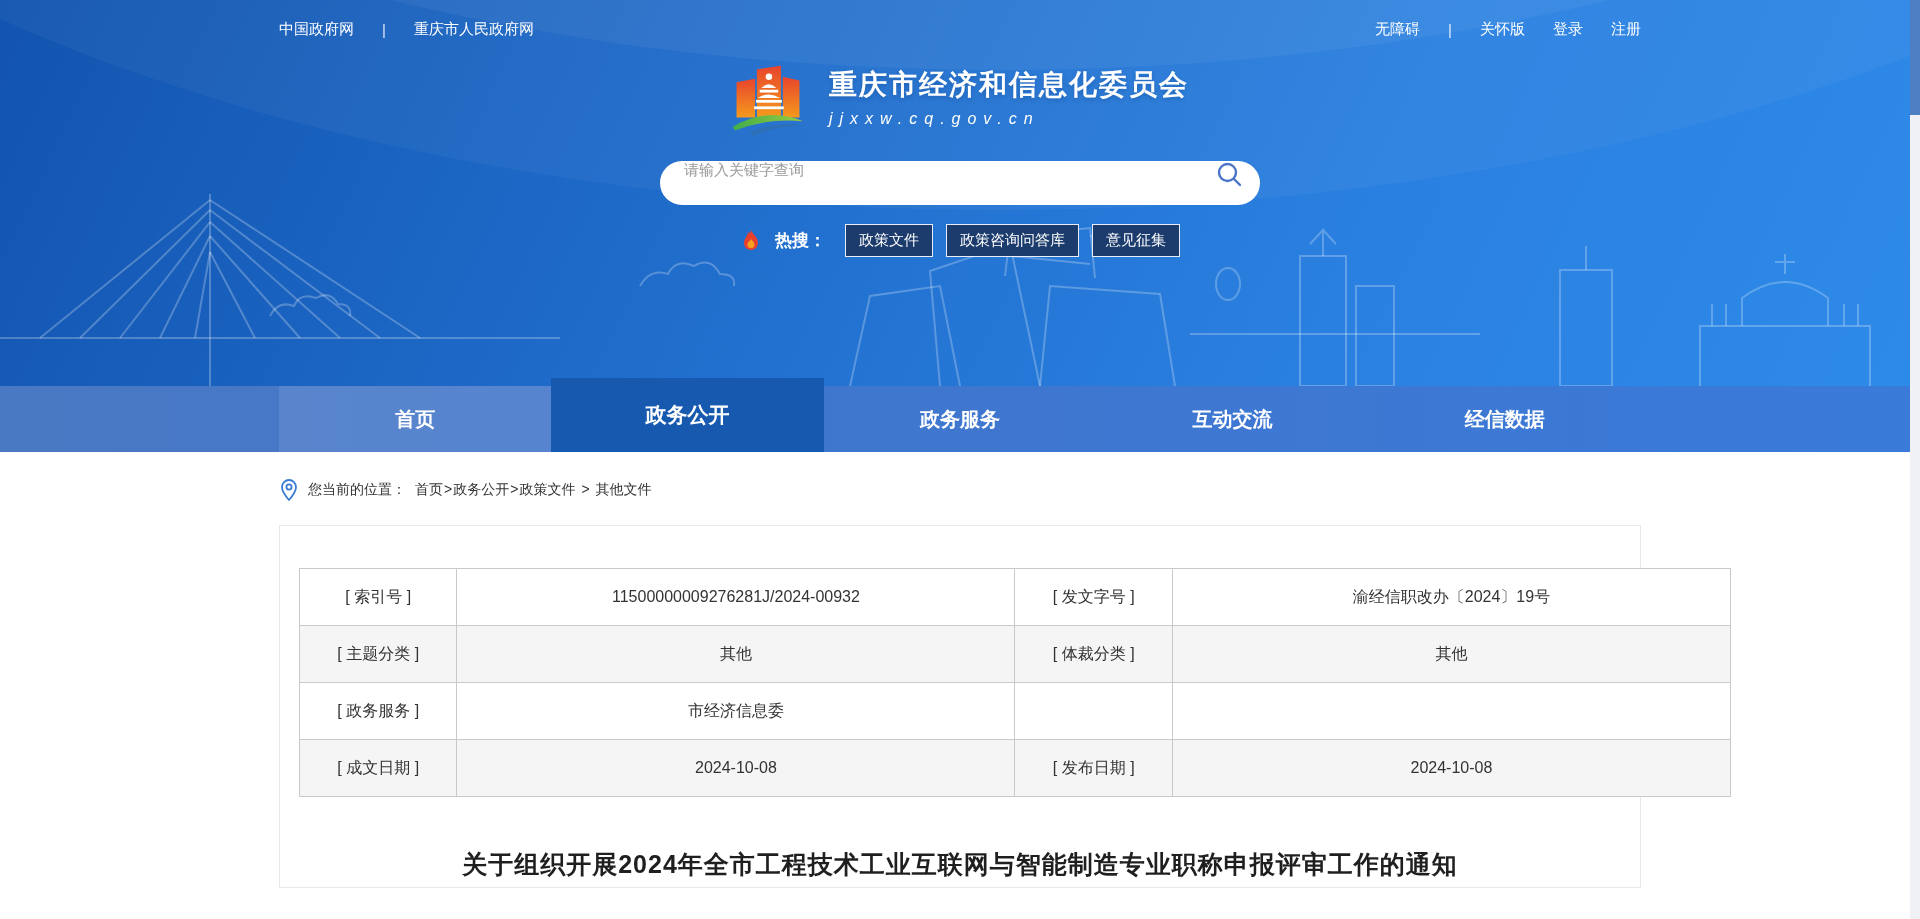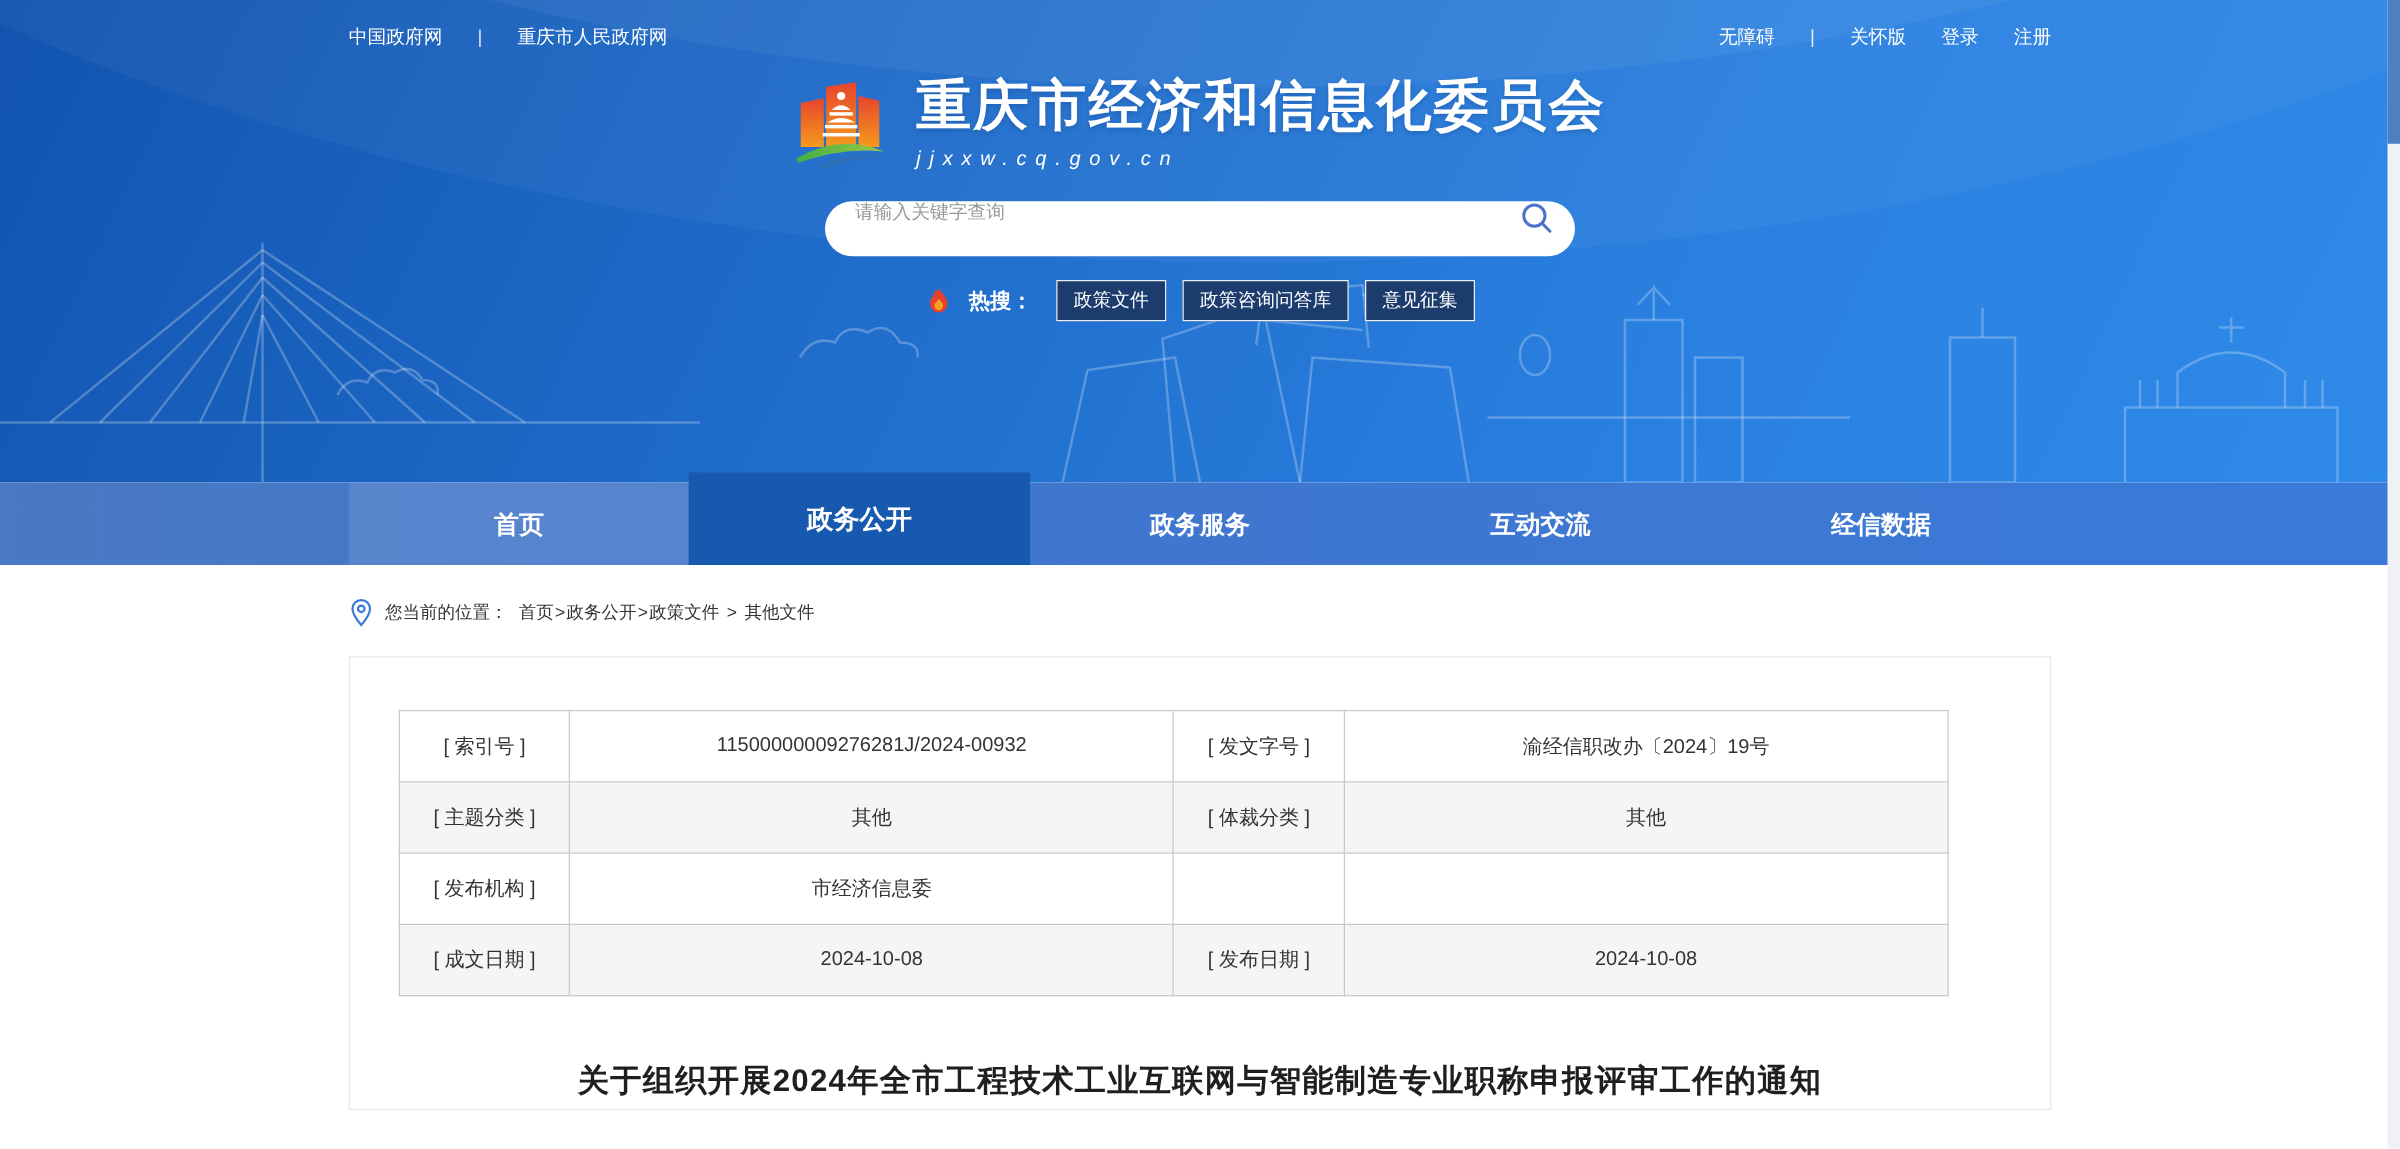--- a/index.html
+++ b/index.html
@@ -18,21 +18,21 @@
 
   .hcontainer { width:1362px; margin:0 auto; position:relative; z-index:2; }
   .topbar { display:flex; justify-content:space-between; align-items:center; padding-top:20px; color:#fff; font-size:15px; }
   .topbar a { color:#fff; text-decoration:none; cursor:pointer; }
   .tb-left, .tb-right { display:flex; align-items:center; gap:28px; }
   .tb-div { opacity:.85; }
 
   .brand { display:flex; justify-content:center; align-items:center; gap:24px; margin-top:20px; }
   .logo-svg { width:74px; height:80px; display:block; }
   .brand-text { display:flex; flex-direction:column; }
-  .site-title { font-size:44px; font-weight:bold; color:#fff; letter-spacing:2px; line-height:1.1;
+  .site-title { font-size:28px; font-weight:bold; color:#fff; letter-spacing:2px; line-height:1.1;
                 text-shadow:0 2px 4px rgba(0,40,100,.25); }
   .site-url { margin-top:9px; font-size:16px; color:#fff; letter-spacing:7px;font-style:italic; }
 
   .search-pill { width:600px; height:44px; background:#fff; border-radius:24px; margin:22px auto 0;
                  display:flex; align-items:flex-start; padding:0 18px 4px 24px; }
   .search-pill input { flex:1; border:none; outline:none; font-size:15px; color:#333;
                        font-family:"Liberation Sans","DejaVu Sans",sans-serif; background:transparent; }
   .search-pill input::placeholder { color:#999; }
   .search-icon-svg { width:26px; height:26px; cursor:pointer; }
 
@@ -53,21 +53,21 @@
   
   .breadcrumb { width:1362px; margin:26px auto 0; display:flex; align-items:center; gap:9px;
                 font-size:14px; color:#333; }
   .pin-svg { width:20px; height:24px; }
   .crumb { cursor:pointer; }
   .crumb-sep { margin:0 1px; }
   .crumb-sep.spaced { margin:0 6px; }
 
   .card { width:1362px; margin:23px auto 0; height:363px; border:1px solid #e9e9e9;
           background:#fff; padding:42px 19px 0; }
-  table.meta { width:1240px; border-collapse:collapse; table-layout:fixed;margin-left:20px; }
+  table.meta { width:1432px; border-collapse:collapse; table-layout:fixed; }
   table.meta td { border:1px solid #c9c9c9; height:57px; text-align:center; vertical-align:middle;
                   font-size:16px; color:#333; padding:0 8px; }
   table.meta tr:nth-child(even) td { background:#f5f5f5; }
   table.meta tr:nth-child(odd) td { background:#fff; }
   .col-label { width:11%; }
   .col-value { width:39%; }
 
   .article-title { width:1322px; margin:51px auto 0; text-align:center; font-size:25px;
                    font-weight:bold; color:#1f1f1f; letter-spacing:1px; }
 
@@ -219,21 +219,21 @@
       <td>[ 发文字号 ]</td>
       <td>渝经信职改办〔2024〕19号</td>
     </tr>
     <tr>
       <td>[ 主题分类 ]</td>
       <td>其他</td>
       <td>[ 体裁分类 ]</td>
       <td>其他</td>
     </tr>
     <tr>
-      <td>[ 发布机构 ]</td>
+      <td>[ 政务服务 ]</td>
       <td>市经济信息委</td>
       <td></td>
       <td></td>
     </tr>
     <tr>
       <td>[ 成文日期 ]</td>
       <td>2024-10-08</td>
       <td>[ 发布日期 ]</td>
       <td>2024-10-08</td>
     </tr>

